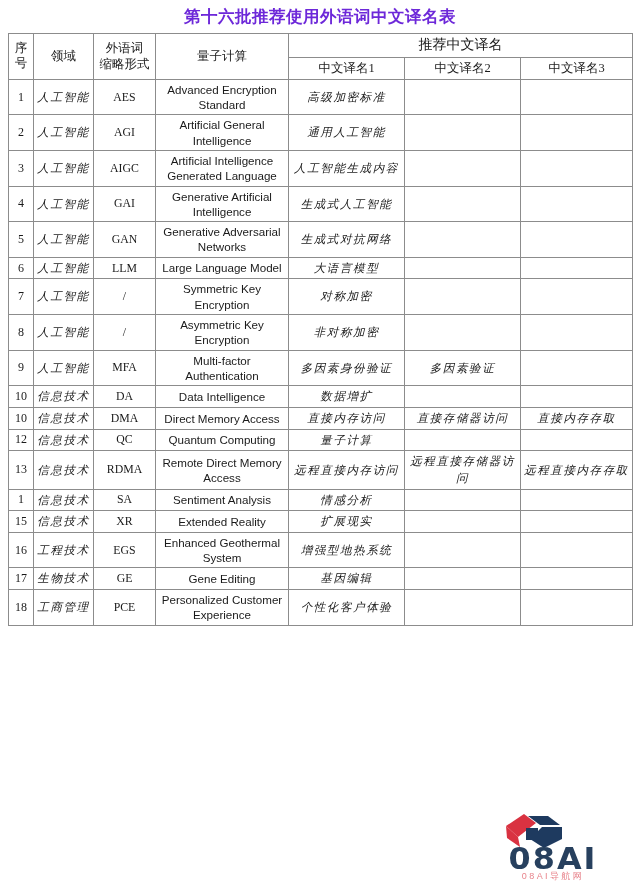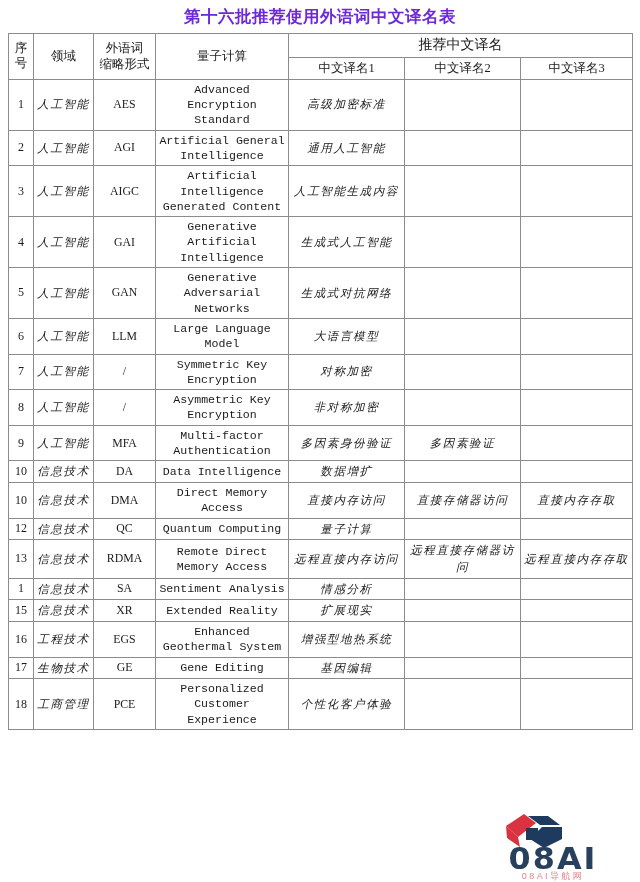--- a/index.html
+++ b/index.html
@@ -85,21 +85,21 @@
   }
   .cell-cn {
     font-family: "Liberation Serif", "DejaVu Serif", serif;
     font-style: italic;
     letter-spacing: 1.6px;
     font-size: 11.5px;
     color: #303030;
     line-height: 1.45;
   }
   .cell-en {
-    font-family: Liberation Mono, monospace;
+    font-family: Liberation Sans, sans-serif;
     font-size: 11.6px;
     line-height: 1.32;
     color: #111;
     padding-left: 3px;
     padding-right: 3px;
   }
   .cell-abbr {
     font-family: Liberation Serif, serif;
     font-size: 11.8px;
     color: #111;
@@ -200,21 +200,21 @@
           <td class="cell-abbr">AGI</td>
           <td class="cell-en">Artificial General Intelligence</td>
           <td class="cell-cn">通用人工智能</td>
           <td class="cell-cn"></td>
           <td class="cell-cn"></td>
         </tr>
         <tr>
           <td class="cell-idx">3</td>
           <td class="cell-cn">人工智能</td>
           <td class="cell-abbr">AIGC</td>
-          <td class="cell-en">Artificial Intelligence Generated Content</td>
+          <td class="cell-en">Artificial Intelligence Generated Language</td>
           <td class="cell-cn">人工智能生成内容</td>
           <td class="cell-cn"></td>
           <td class="cell-cn"></td>
         </tr>
         <tr>
           <td class="cell-idx">4</td>
           <td class="cell-cn">人工智能</td>
           <td class="cell-abbr">GAI</td>
           <td class="cell-en">Generative Artificial Intelligence</td>
           <td class="cell-cn">生成式人工智能</td>

